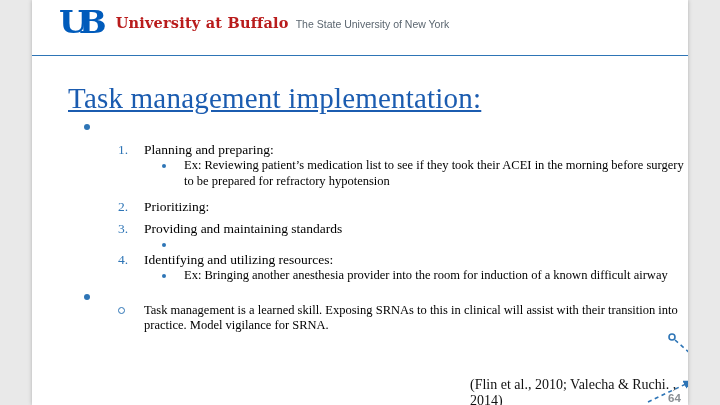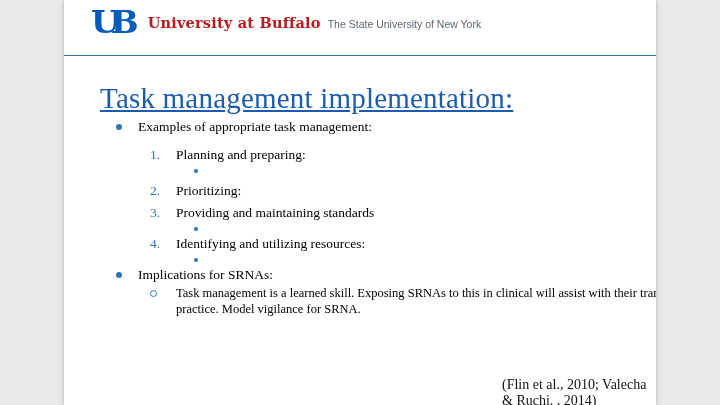--- a/index.html
+++ b/index.html
@@ -1,17 +1,17 @@
 <!DOCTYPE html>
 <html><head>
 <meta charset="utf-8">
 <style>
   html,body { margin:0; padding:0; background:#e9e9e9; }
   .slide {
-    position:relative; width:592px; height:405px; background:#ffffff;
+    position:relative; width:656px; height:405px; background:#ffffff;
     font-family:"Liberation Serif", serif; overflow:hidden; margin:0 auto;
     box-shadow:0 0 4px rgba(0,0,0,.25);
   }
   
   .header { position:absolute; top:0; left:0; width:100%; height:56px; background:#fff; }
   .logo-row { position:absolute; left:27px; top:6px; display:flex; align-items:center; }
   .ub-mark {
     font-family:"DejaVu Serif", serif; font-weight:bold; font-size:33px;
     color:#005BBB; letter-spacing:-9px; line-height:1; padding-right:12px;
     transform:scaleY(.95);
@@ -81,29 +81,29 @@
   </div>
   <div class="divider"></div>
   <div class="divider-dot"></div>
 
   <div class="title">Task management implementation:</div>
 
   <div class="body">
 
     <div class="row l1">
       <span class="dot"></span>
-      <span>Examples of appropriate task management:</span>
     </div>
 
     <div class="row l2 mt11">
       <span class="num">1.</span>
       <span>Planning and preparing:</span>
     </div>
     <div class="row l3 mt0">
       <span class="sdot"></span>
+      <span class="w1">Ex: Reviewing patient’s medication list to see if they took their ACEI in the morning before surgery to be prepared for refractory hypotension</span>
     </div>
 
     <div class="row l2 mt9">
       <span class="num">2.</span>
       <span>Prioritizing:</span>
     </div>
 
     <div class="row l2 mt5">
       <span class="num">3.</span>
       <span>Providing and maintaining standards</span>
@@ -111,25 +111,25 @@
     <div class="row l3 mt0">
       <span class="sdot"></span>
     </div>
 
     <div class="row l2 mt4">
       <span class="num">4.</span>
       <span>Identifying and utilizing resources:</span>
     </div>
     <div class="row l3 mt0">
       <span class="sdot"></span>
+      <span class="w1">Ex: Bringing another anesthesia provider into the room for induction of a known difficult airway</span>
     </div>
 
     <div class="row l1 mt4">
       <span class="dot"></span>
-      <span>Implications for SRNAs:</span>
     </div>
     <div class="row lo mt3">
       <span class="ring"></span>
       <span class="w3">Task management is a learned skill. Exposing SRNAs to this in clinical will assist with their transition into practice. Model vigilance for SRNA.</span>
     </div>
 
   </div>
 
   <div class="citation">(Flin et al., 2010; Valecha &amp; Ruchi. , 2014)</div>
   <div class="pagenum">64</div>

